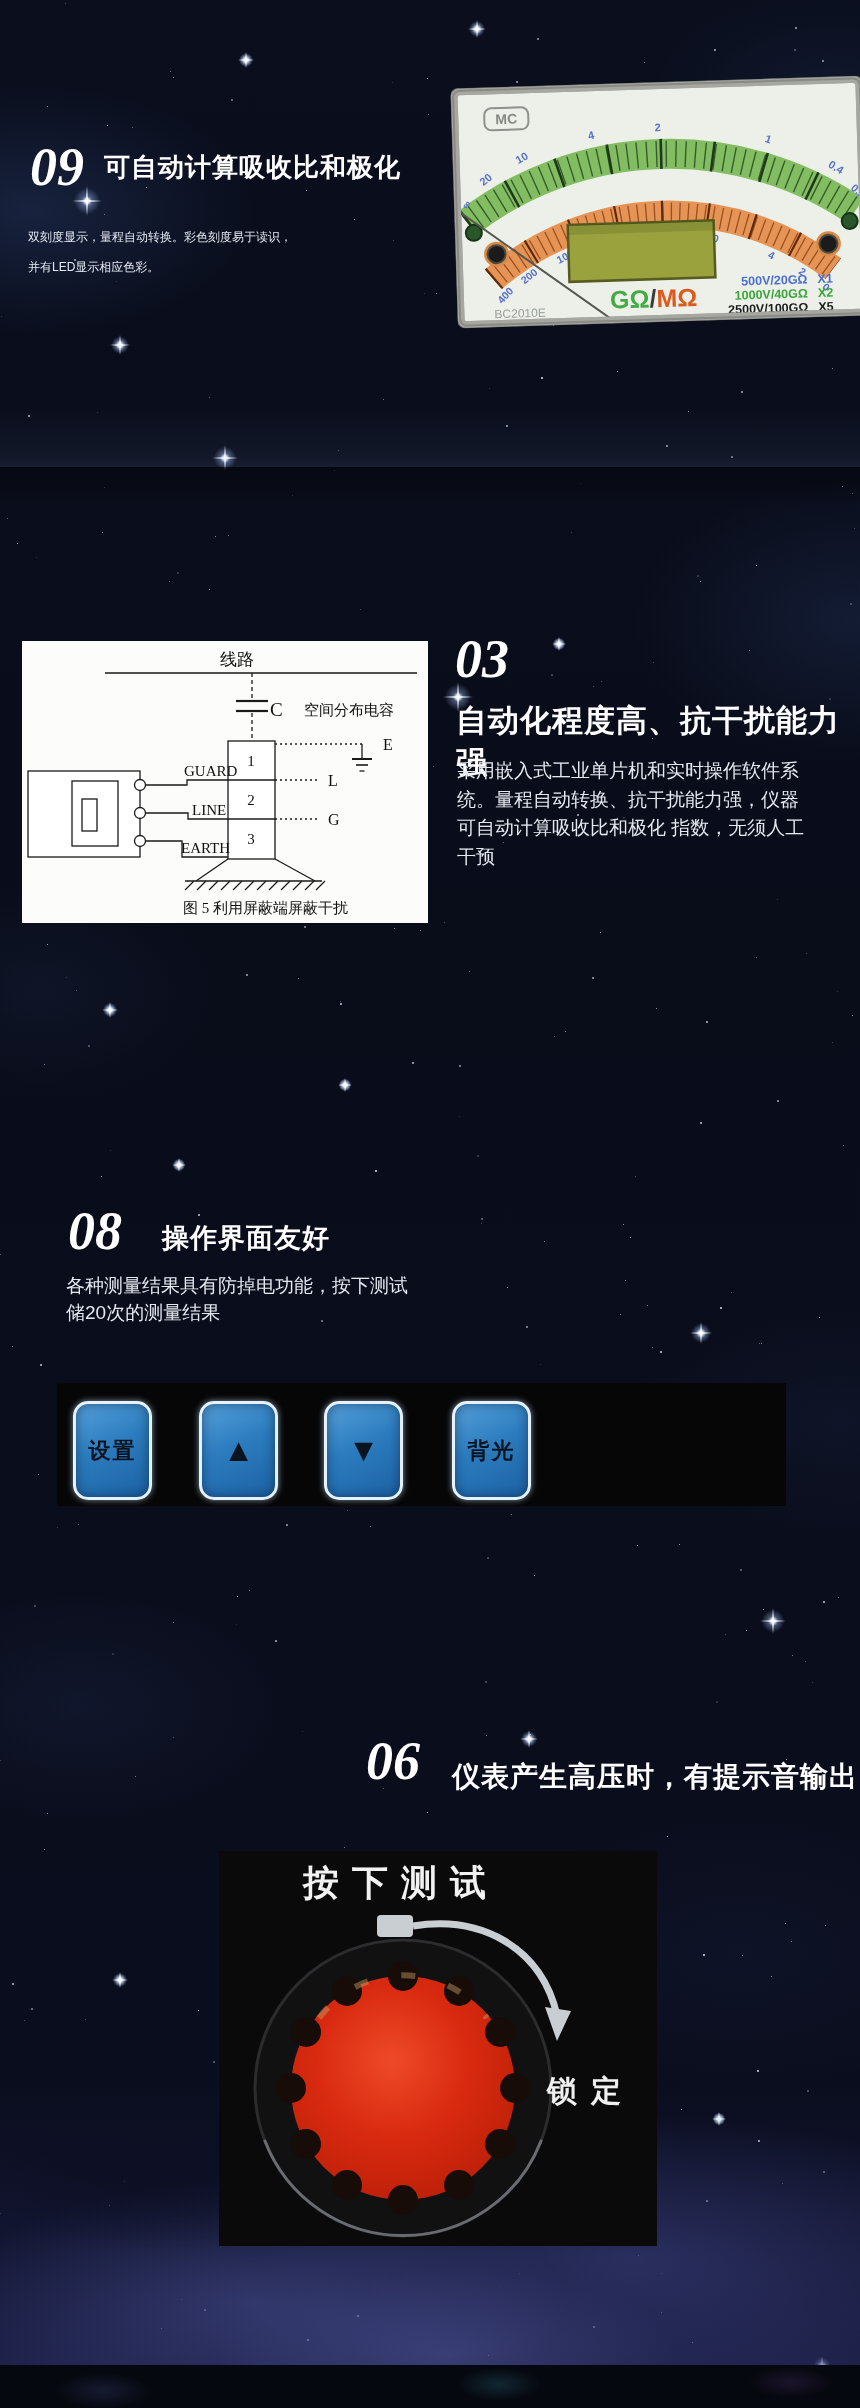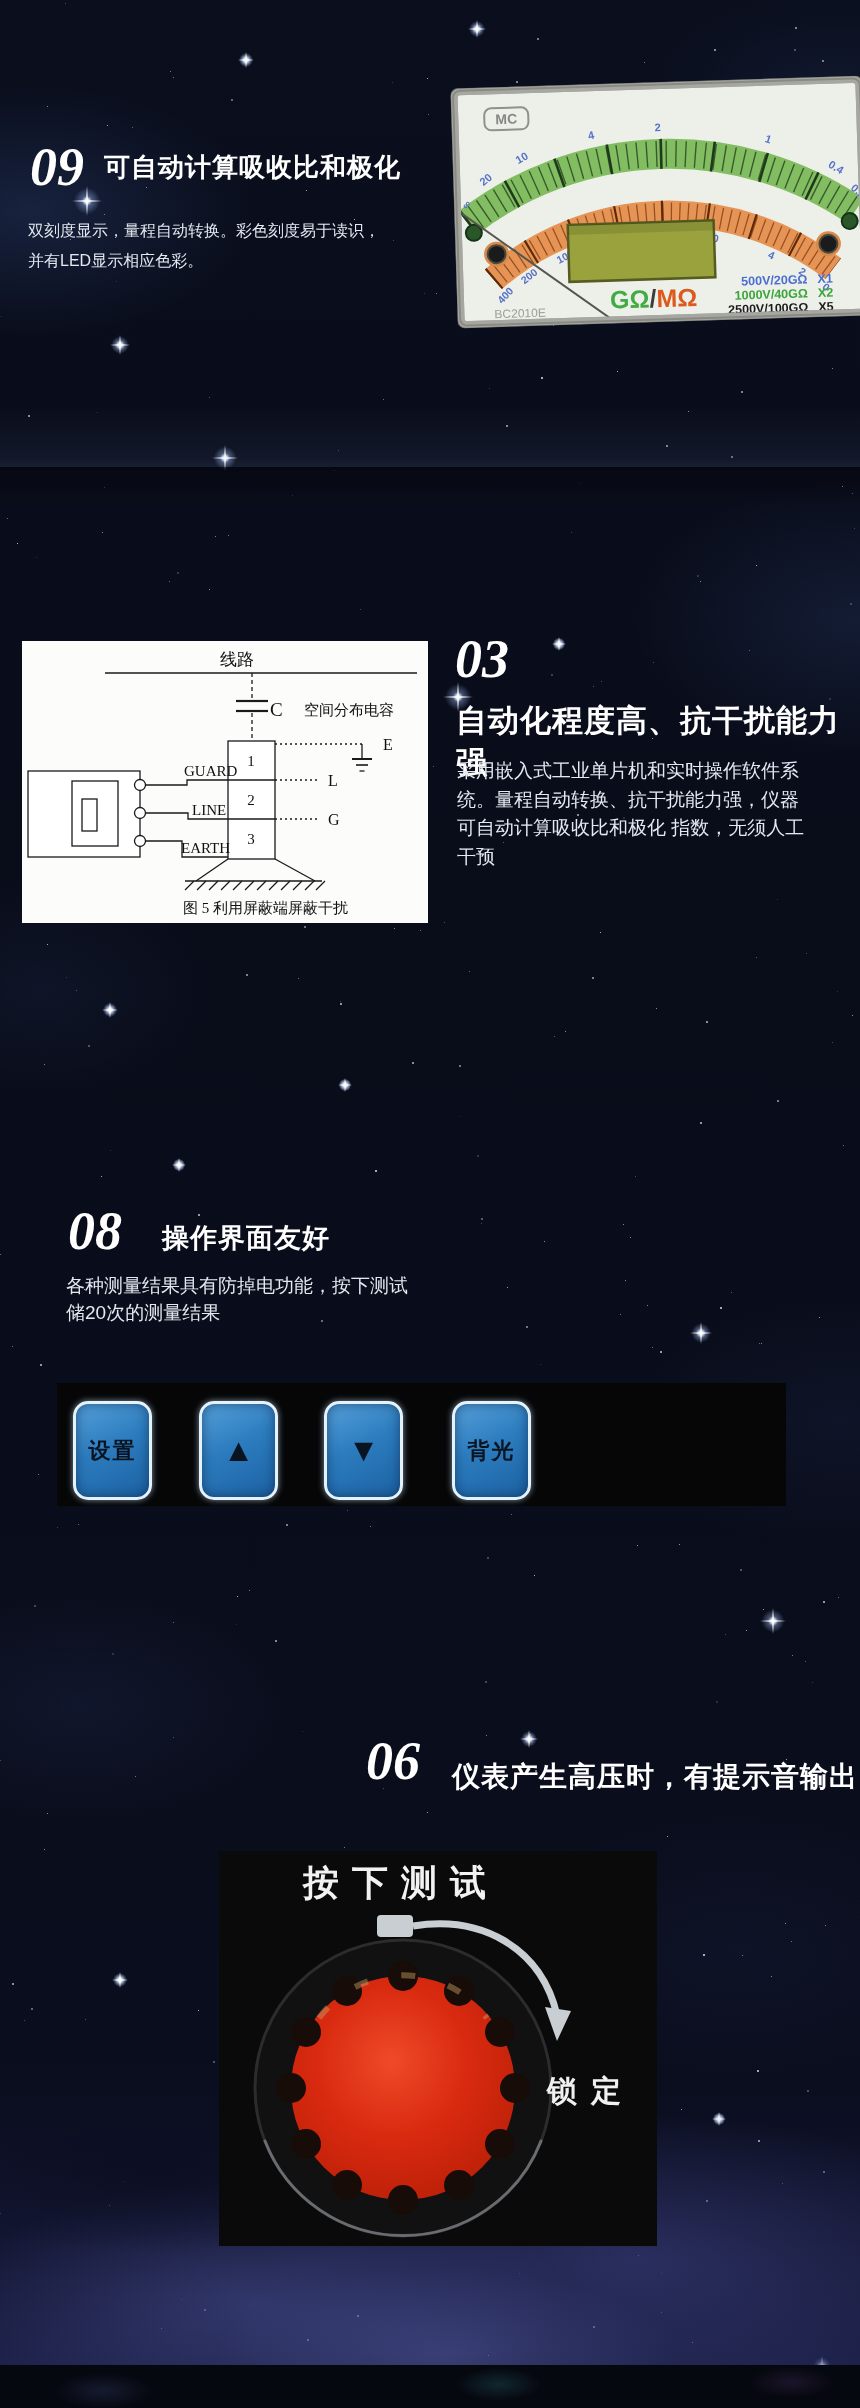--- a/index.html
+++ b/index.html
@@ -39,21 +39,21 @@
       radial-gradient(70px 26px at 12% 60%, rgba(90,110,200,.18), transparent 70%),
       radial-gradient(60px 22px at 92% 40%, rgba(150,90,200,.15), transparent 70%),
       #06080f;}
   .num{position:absolute;color:#fff;font-family:"Liberation Serif","DejaVu Serif",serif;
     font-style:italic;font-weight:700;font-size:54px;line-height:1;}
   .sec-title{position:absolute;color:#fff;font-weight:700;letter-spacing:1px;}
   .sec-body{position:absolute;color:#e4e8f0;white-space:pre-line;}
   
   .t03{left:104px;top:150px;font-size:26px;}
   .n03{left:30px;top:140px;}
-  .b03{left:28px;top:216px;font-size:16px;line-height:30px;}
+  .b03{left:28px;top:222px;font-size:12px;line-height:30px;}
   .meter{position:absolute;left:454px;top:82px;width:412px;height:240px;transform:rotate(-1.8deg);}
   .scl{font-size:11px;font-weight:700;fill:#5672c8;}
   .scl2{font-size:10.5px;font-weight:700;fill:#5672c8;}
   .rng{font-size:12.5px;font-weight:700;}
   
   .diagram-box{position:absolute;left:22px;top:641px;width:406px;height:282px;background:#fcfcfb;}
   .diagram-box svg text{font-family:"Liberation Serif","DejaVu Serif",serif;fill:#111;}
   .n04{left:455px;top:632px;}
   .t04{left:456px;top:700px;font-size:31px;}
   .b04{left:457px;top:757px;font-size:19px;line-height:28.5px;}

